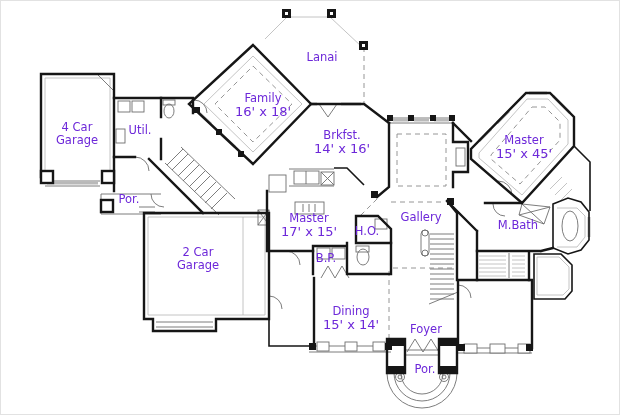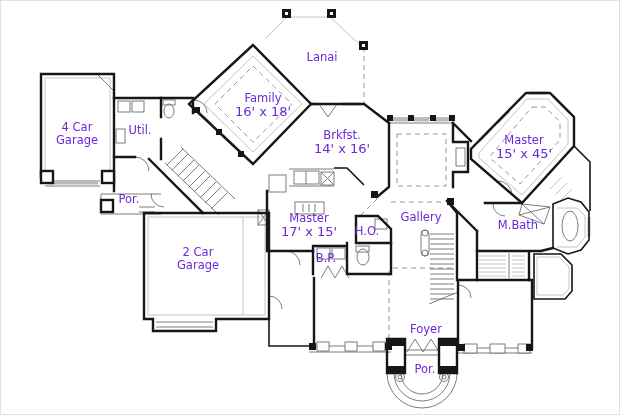--- a/index.html
+++ b/index.html
@@ -219,19 +219,20 @@
   <div class="lbl" style="left:139px;top:129px"><div class="nm">Util.</div></div>
   <div class="lbl" style="left:128px;top:198px"><div class="nm">Por.</div></div>
   <div class="lbl" style="left:197px;top:258px"><div class="nm">2 Car
 Garage</div></div>
   <div class="lbl" style="left:262px;top:104px"><div class="nm">Family</div><div class="dm">16' x 18'</div></div>
   <div class="lbl" style="left:321px;top:56px"><div class="nm">Lanai</div></div>
   <div class="lbl" style="left:341px;top:141px"><div class="nm">Brkfst.</div><div class="dm">14' x 16'</div></div>
   <div class="lbl" style="left:308px;top:224px"><div class="nm">Master</div><div class="dm">17' x 15'</div></div>
   <div class="lbl" style="left:366px;top:230px"><div class="nm">H.O.</div></div>
   <div class="lbl" style="left:325px;top:257px"><div class="nm">B.P.</div></div>
+  <div class="lbl" style="left:350px;top:317px"><div class="nm">Dining</div><div class="dm">15' x 14'</div></div>
   <div class="lbl" style="left:420px;top:216px"><div class="nm">Gallery</div></div>
   <div class="lbl" style="left:425px;top:328px"><div class="nm">Foyer</div></div>
   <div class="lbl" style="left:424px;top:368px"><div class="nm">Por.</div></div>
   <div class="lbl" style="left:523px;top:146px"><div class="nm">Master</div><div class="dm">15' x 45'</div></div>
   <div class="lbl" style="left:517px;top:224px"><div class="nm">M.Bath</div></div>
 
 </div>
 
 </body></html>

